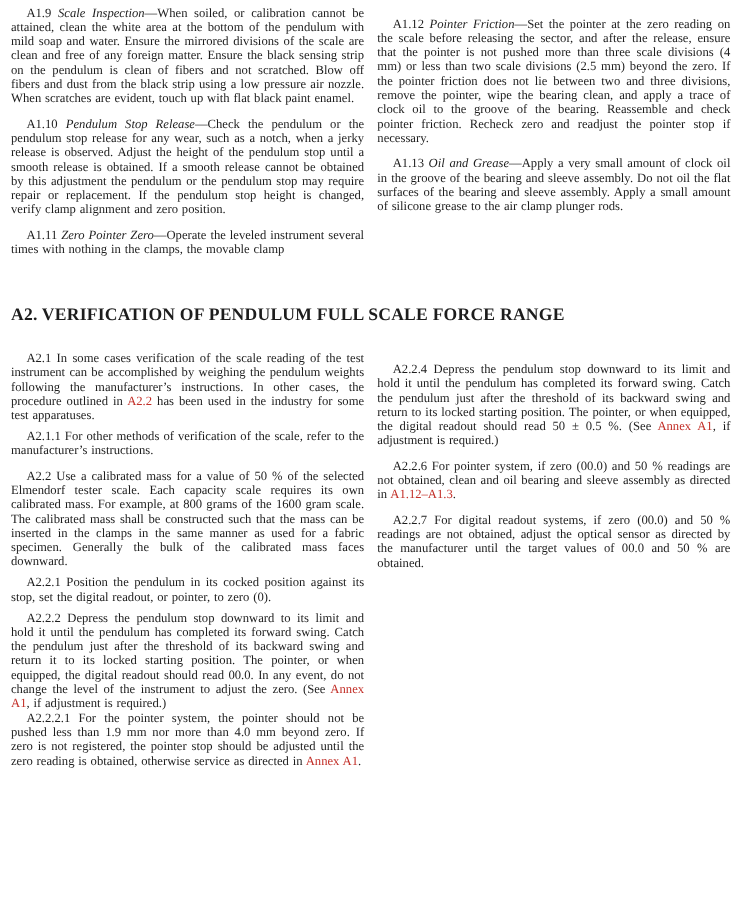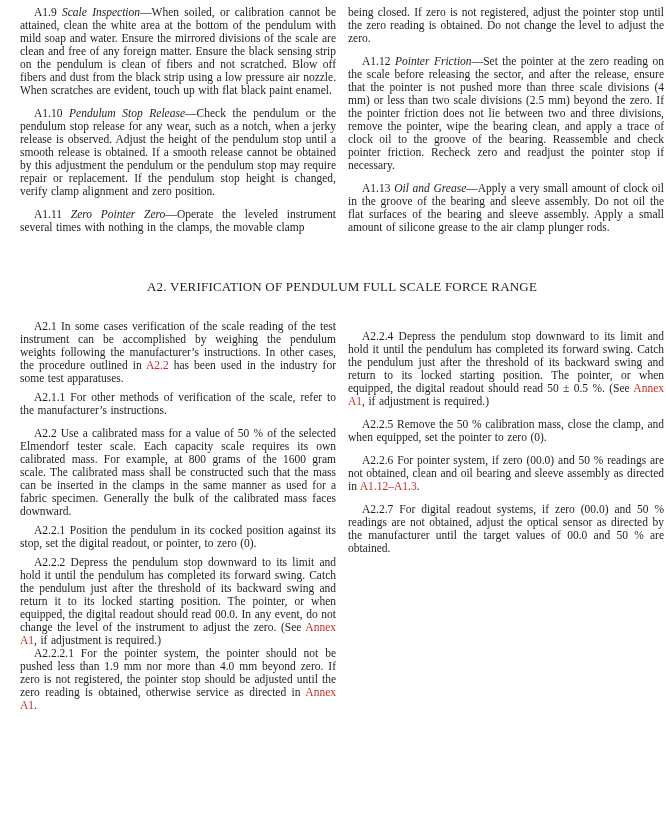--- a/index.html
+++ b/index.html
@@ -3,21 +3,21 @@
 <meta charset="utf-8">
 <style>
   html, body { margin: 0; padding: 0; background: #ffffff; }
   .page {
     position: relative;
     width: 666px;
     height: 821px;
     background: #ffffff;
     overflow: hidden;
     box-sizing: border-box;
-    padding: 6px 2px 0 20px;
+    padding: 6px 2px 0 10px;
     font-family: "Liberation Serif", serif;
     color: var(--text, #1d1d1d);
     font-size: 11.5px;
     line-height: 13px;
   }
   .two-col {
     display: flex;
     gap: 12px;
   }
   .col {
@@ -30,56 +30,54 @@
     text-indent: 14px;
     word-spacing: 0.6px;
   }
   .para.noindent { text-indent: 0; }
   .para.sp-full { margin-top: 10px; }
   .para.sp-half { margin-top: 6px; }
   .it { font-style: italic; }
   .link { color: var(--link, #c22e27); }
   .section-heading {
     margin: 46px 0 27px 0;
-    text-align: center;
-    font-weight: normal;
-    font-size: 13px;
+    text-align: left;
+    font-weight: bold;
+    font-size: 16px;
     letter-spacing: 0.2px;
   }
 </style>
 </head>
 <body>
 
 <div class="page">
 
   <div class="two-col">
     <div class="col">
         <p class="para"><span>A1.9 </span><span class="it">Scale Inspection</span><span>—When soiled, or calibration cannot be attained, clean the white area at the bottom of the pendulum with mild soap and water. Ensure the mirrored divisions of the scale are clean and free of any foreign matter. Ensure the black sensing strip on the pendulum is clean of fibers and not scratched. Blow off fibers and dust from the black strip using a low pressure air nozzle. When scratches are evident, touch up with flat black paint enamel.</span></p>
         <p class="para sp-full"><span>A1.10 </span><span class="it">Pendulum Stop Release</span><span>—Check the pendulum or the pendulum stop release for any wear, such as a notch, when a jerky release is observed. Adjust the height of the pendulum stop until a smooth release is obtained. If a smooth release cannot be obtained by this adjustment the pendulum or the pendulum stop may require repair or replacement. If the pendulum stop height is changed, verify clamp alignment and zero position.</span></p>
         <p class="para sp-full"><span>A1.11 </span><span class="it">Zero Pointer Zero</span><span>—Operate the leveled instrument several times with nothing in the clamps, the movable clamp</span></p>
       </div>
     <div class="col">
-        <p class="para noindent"><span>being closed. If zero is not registered, adjust the pointer stop until the zero reading is obtained. Do not change the level to adjust the zero.</span></p>
         <p class="para sp-full"><span>A1.12 </span><span class="it">Pointer Friction</span><span>—Set the pointer at the zero reading on the scale before releasing the sector, and after the release, ensure that the pointer is not pushed more than three scale divisions (4 mm) or less than two scale divisions (2.5 mm) beyond the zero. If the pointer friction does not lie between two and three divisions, remove the pointer, wipe the bearing clean, and apply a trace of clock oil to the groove of the bearing. Reassemble and check pointer friction. Recheck zero and readjust the pointer stop if necessary.</span></p>
         <p class="para sp-full"><span>A1.13 </span><span class="it">Oil and Grease</span><span>—Apply a very small amount of clock oil in the groove of the bearing and sleeve assembly. Do not oil the flat surfaces of the bearing and sleeve assembly. Apply a small amount of silicone grease to the air clamp plunger rods.</span></p>
       </div>
   </div>
 
   <h2 class="section-heading">A2. VERIFICATION OF PENDULUM FULL SCALE FORCE RANGE</h2>
 
   <div class="two-col">
     <div class="col">
         <p class="para"><span>A2.1 In some cases verification of the scale reading of the test instrument can be accomplished by weighing the pendulum weights following the manufacturer’s instructions. In other cases, the procedure outlined in </span><span class="link">A2.2</span><span> has been used in the industry for some test apparatuses.</span></p>
         <p class="para sp-half"><span>A2.1.1 For other methods of verification of the scale, refer to the manufacturer’s instructions.</span></p>
         <p class="para sp-full"><span>A2.2 Use a calibrated mass for a value of 50 % of the selected Elmendorf tester scale. Each capacity scale requires its own calibrated mass. For example, at 800 grams of the 1600 gram scale. The calibrated mass shall be constructed such that the mass can be inserted in the clamps in the same manner as used for a fabric specimen. Generally the bulk of the calibrated mass faces downward.</span></p>
         <p class="para sp-half"><span>A2.2.1 Position the pendulum in its cocked position against its stop, set the digital readout, or pointer, to zero (0).</span></p>
         <p class="para sp-half"><span>A2.2.2 Depress the pendulum stop downward to its limit and hold it until the pendulum has completed its forward swing. Catch the pendulum just after the threshold of its backward swing and return it to its locked starting position. The pointer, or when equipped, the digital readout should read 00.0. In any event, do not change the level of the instrument to adjust the zero. (See </span><span class="link">Annex A1</span><span>, if adjustment is required.)</span></p>
         <p class="para"><span>A2.2.2.1 For the pointer system, the pointer should not be pushed less than 1.9 mm nor more than 4.0 mm beyond zero. If zero is not registered, the pointer stop should be adjusted until the zero reading is obtained, otherwise service as directed in </span><span class="link">Annex A1</span><span>.</span></p>
       </div>
     <div class="col">
         <p class="para sp-full"><span>A2.2.4 Depress the pendulum stop downward to its limit and hold it until the pendulum has completed its forward swing. Catch the pendulum just after the threshold of its backward swing and return to its locked starting position. The pointer, or when equipped, the digital readout should read 50 ± 0.5 %. (See </span><span class="link">Annex A1</span><span>, if adjustment is required.)</span></p>
-        <p class="para sp-full"><span>A2.2.5 Remove the 50 % calibration mass, close the clamp, and when equipped, set the pointer to zero (0).</span></p>
         <p class="para sp-full"><span>A2.2.6 For pointer system, if zero (00.0) and 50 % readings are not obtained, clean and oil bearing and sleeve assembly as directed in </span><span class="link">A1.12–A1.3</span><span>.</span></p>
         <p class="para sp-full"><span>A2.2.7 For digital readout systems, if zero (00.0) and 50 % readings are not obtained, adjust the optical sensor as directed by the manufacturer until the target values of 00.0 and 50 % are obtained.</span></p>
       </div>
   </div>
 
 </div>
 
 </body></html>

